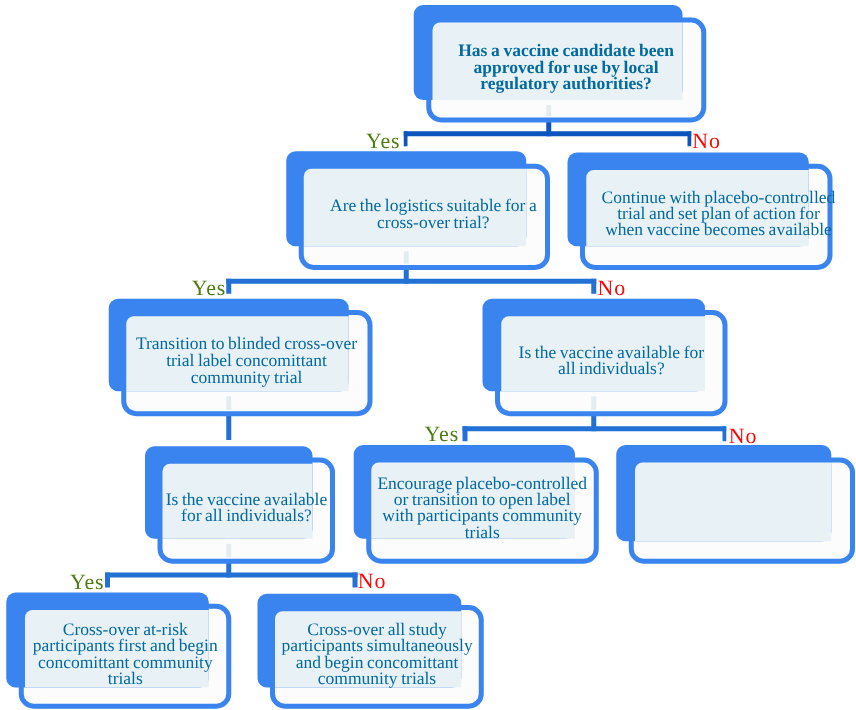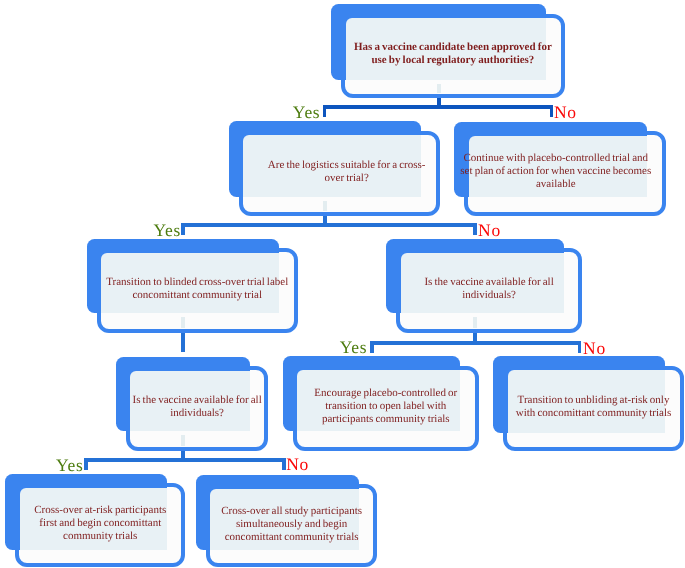--- a/index.html
+++ b/index.html
@@ -17,21 +17,21 @@
   
   .ghost{position:absolute;background:#e3edf0;}
 
   
   .node{position:absolute;}
   .back{position:absolute;left:0;top:0;background:#3a84ef;border-radius:7.5px;}
   .card{position:absolute;background:#fcfcfc;border:4.4px solid #3a84ef;
         border-radius:12px;box-sizing:border-box;}
   .fill{position:absolute;background:#e8f1f5;border-radius:6px 0 0 0;}
   .tbox{position:absolute;display:flex;align-items:center;justify-content:center;}
-  .txt{color:#7f1d1d;text-align:center;font-size:11px;line-height:13.1px;word-spacing:-0.6px;
+  .txt{color:#0369a1;text-align:center;font-size:14px;line-height:13.1px;word-spacing:-0.6px;
        -webkit-hyphens:none;hyphens:none;}
   .txt.b{font-weight:bold;}
 
   
   .lbl{position:absolute;font-size:17.5px;line-height:17.5px;letter-spacing:0.7px;white-space:nowrap;}
   .lbl.yes{color:#4d7c0f;}
   .lbl.no{color:#fa0808;}
 </style>
 </head>
 <body>
@@ -67,21 +67,21 @@
  <div class="back" style="width:192.6px;height:75.8px;"></div>
  <div class="fill" style="left:14.4px;top:14.1px;width:178.2px;height:61.7px;"></div>
  <div class="tbox" style="left:14.2px;top:12.4px;width:192.4px;height:76.1px;">
   <div class="txt" style="width:170px;margin-left:15px;">Are the logistics suitable for a cross-over trial?</div>
  </div>
 </div>
 <div class="node" style="left:454.4px;top:121.7px;width:211.4px;height:93.9px;">
  <div class="card" style="left:9.8px;top:9.5px;width:201.6px;height:84.4px;"></div>
  <div class="back" style="width:193px;height:75.3px;"></div>
  <div class="fill" style="left:14.4px;top:14.1px;width:178.6px;height:61.2px;"></div>
- <div class="tbox" style="left:5px;top:12.4px;width:192.8px;height:75.6px;">
+ <div class="tbox" style="left:24px;top:12.4px;width:192.8px;height:75.6px;">
   <div class="txt" style="width:194px;">Continue with placebo-controlled trial and set plan of action for when vaccine becomes available</div>
  </div>
 </div>
 <div class="node" style="left:87px;top:238.8px;width:210.7px;height:94.1px;">
  <div class="card" style="left:9.8px;top:9.5px;width:200.9px;height:84.6px;"></div>
  <div class="back" style="width:192.3px;height:74.3px;"></div>
  <div class="fill" style="left:14.4px;top:14.1px;width:177.9px;height:60.2px;"></div>
  <div class="tbox" style="left:14.2px;top:12.4px;width:192.1px;height:75.8px;">
   <div class="txt" style="width:189px;">Transition to blinded cross-over trial label concomittant community trial</div>
  </div>
@@ -107,33 +107,30 @@
  <div class="back" style="width:177.2px;height:74.9px;"></div>
  <div class="fill" style="left:14.4px;top:14.1px;width:162.8px;height:60.8px;"></div>
  <div class="tbox" style="left:14.2px;top:12.4px;width:177px;height:76.3px;">
   <div class="txt" style="width:169px;">Encourage placebo-controlled or transition to open label with participants community trials</div>
  </div>
 </div>
 <div class="node" style="left:493.4px;top:356.4px;width:190.5px;height:94.4px;">
  <div class="card" style="left:9.8px;top:9.5px;width:180.7px;height:84.9px;"></div>
  <div class="back" style="width:172.1px;height:76.8px;"></div>
  <div class="fill" style="left:14.4px;top:14.1px;width:157.7px;height:62.7px;"></div>
- <div class="tbox" style="left:14.2px;top:12.4px;width:171.9px;height:76.1px;">
-  <div class="txt" style="width:165px;">Transition to unbliding at-risk only with concomittant community trials</div>
- </div>
 </div>
 <div class="node" style="left:5.3px;top:473.8px;width:180.1px;height:93.7px;">
  <div class="card" style="left:9.8px;top:9.5px;width:170.3px;height:84.2px;"></div>
  <div class="back" style="width:161.7px;height:76.7px;"></div>
  <div class="fill" style="left:14.4px;top:14.1px;width:147.3px;height:62.6px;"></div>
  <div class="tbox" style="left:14.2px;top:12.4px;width:161.5px;height:75.4px;">
   <div class="txt" style="width:150px;">Cross-over at-risk participants first and begin concomittant community trials</div>
  </div>
 </div>
-<div class="node" style="left:196px;top:474.8px;width:181.5px;height:92.5px;">
+<div class="node" style="left:206px;top:474.8px;width:181.5px;height:92.5px;">
  <div class="card" style="left:9.8px;top:9.5px;width:171.7px;height:83px;"></div>
  <div class="back" style="width:163.1px;height:75.5px;"></div>
  <div class="fill" style="left:14.4px;top:14.1px;width:148.7px;height:61.4px;"></div>
  <div class="tbox" style="left:14.2px;top:12.4px;width:162.9px;height:74.2px;">
   <div class="txt" style="width:155px;">Cross-over all study participants simultaneously and begin concomittant community trials</div>
  </div>
 </div>
 <div class="ghost" style="left:436.9px;top:83.8px;width:3.8px;height:9.7px;"></div>
 <div class="ghost" style="left:323.2px;top:201.3px;width:3.8px;height:10px;"></div>
 <div class="ghost" style="left:181.2px;top:317.3px;width:3.8px;height:11.2px;"></div>

